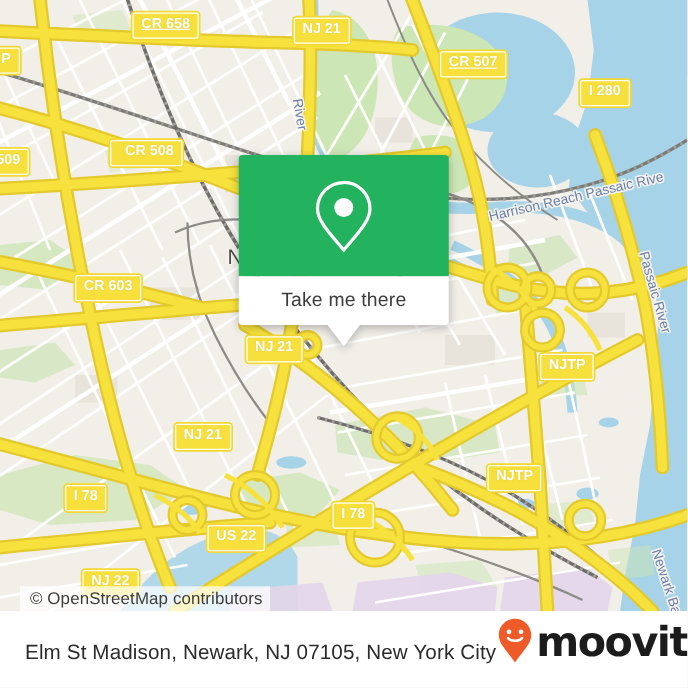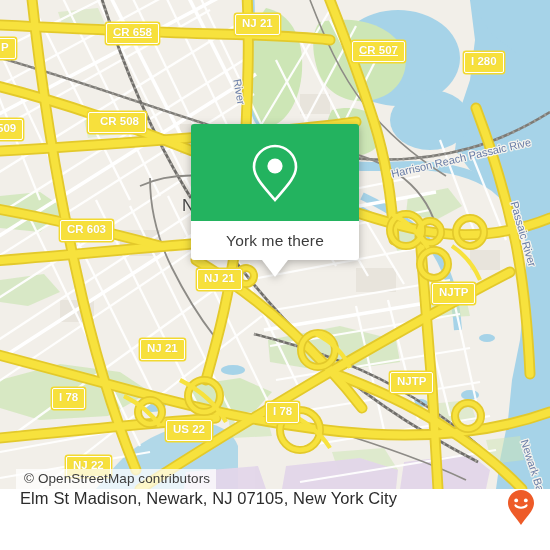--- a/index.html
+++ b/index.html
@@ -87,21 +87,21 @@
 
   
   #footer{
     position:absolute;left:0;top:489px;width:550px;height:61px;
     background:#ffffff;
     overflow:hidden;
   }
   #footer .row{
     position:relative;
     height:43px;
-    display:flex;align-items:flex-start;
+    display:flex;align-items:flex-end;
     padding:0 14px 0 20px;
     box-sizing:border-box;
   }
   #addr{
     font-size:16.5px;color:#2c2c2c;
     white-space:nowrap;letter-spacing:.1px;
   }
   #brand{
     margin-left:auto;display:flex;align-items:center;gap:2px;
   }
@@ -353,59 +353,60 @@
       </g>
     </svg>
 
     <div class="maplabel water" style="left:243px;top:78px;transform:rotate(80deg);transform-origin:left top;">River</div>
     <div class="maplabel water" style="left:390px;top:168px;transform:rotate(-13deg);transform-origin:left top;">Harrison Reach Passaic Rive</div>
     <div class="maplabel water" style="left:520px;top:200px;transform:rotate(74deg);transform-origin:left top;">Passaic River</div>
     <div class="maplabel water" style="left:530px;top:438px;transform:rotate(72deg);transform-origin:left top;">Newark Bay</div>
     <div class="maplabel city" style="left:182px;top:196px;">N</div>
 
     <div class="shield" style="left:-6px;top:38px;">P</div>
-    <div class="shield" style="left:106px;top:23px;text-decoration:underline;">CR 658</div>
+    <div class="shield" style="left:106px;top:10px;text-decoration:underline;">CR 658</div>
     <div class="shield" style="left:235px;top:14px;">NJ 21</div>
     <div class="shield" style="left:352px;top:41px;text-decoration:underline;">CR 507</div>
-    <div class="shield" style="left:464px;top:52px;">I 280</div>
+    <div class="shield" style="left:464px;top:64px;">I 280</div>
     <div class="shield" style="left:-10px;top:119px;">509</div>
     <div class="shield" style="left:88px;top:112px;padding-left:11px;">CR 508</div>
     <div class="shield" style="left:60px;top:220px;text-align:right;">CR 603</div>
     <div class="shield" style="left:197px;top:269px;">NJ 21</div>
     <div class="shield" style="left:432px;top:283px;">NJTP</div>
     <div class="shield" style="left:140px;top:339px;">NJ 21</div>
     <div class="shield" style="left:390px;top:372px;">NJTP</div>
     <div class="shield" style="left:52px;top:388px;">I 78</div>
     <div class="shield" style="left:266px;top:402px;">I 78</div>
     <div class="shield" style="left:166px;top:420px;">US 22</div>
     <div class="shield" style="left:66px;top:456px;">NJ 22</div>
 
     <div id="callout">
       <div class="top" style="background:#23b35f;">
         <svg width="54" height="62" viewBox="0 0 54 62">
           <path d="M27 4 C15.4 4 6 13.4 6 25 C6 35 16 45 27 58 C38 45 48 35 48 25 C48 13.4 38.6 4 27 4 Z" fill="none" stroke="#ffffff" stroke-width="2.6"></path>
           <circle cx="27" cy="24" r="7.6" fill="#ffffff"></circle>
         </svg>
       </div>
       <div class="bar">
-        <span>York me there</span>
+        <span>Take me there</span>
       </div>
       <div class="tail"></div>
     </div>
 
     <div class="attrib">© OpenStreetMap contributors</div>
   </div>
 
   <div id="footer">
 
     <div class="row">
       <div id="addr">Elm St Madison, Newark, NJ 07105, New York City</div>
       <div id="brand">
         <svg width="30" height="38" viewBox="0 0 30 38">
           <path d="M15 1 C7.8 1 2 6.8 2 14 C2 21 8 26 15 36 C22 26 28 21 28 14 C28 6.8 22.2 1 15 1 Z" fill="#ee5b28"></path>
           <circle cx="10.2" cy="11.4" r="1.9" fill="#ffffff"></circle>
           <circle cx="19.8" cy="11.4" r="1.9" fill="#ffffff"></circle>
           <path d="M9.4 16.4 C11.4 19.4 18.6 19.4 20.6 16.4" stroke="#ffffff" stroke-width="2" fill="none" stroke-linecap="round"></path>
         </svg>
+        <span class="wordmark">moovit</span>
       </div>
     </div>
   </div>
 </div>
 
 </body></html>

